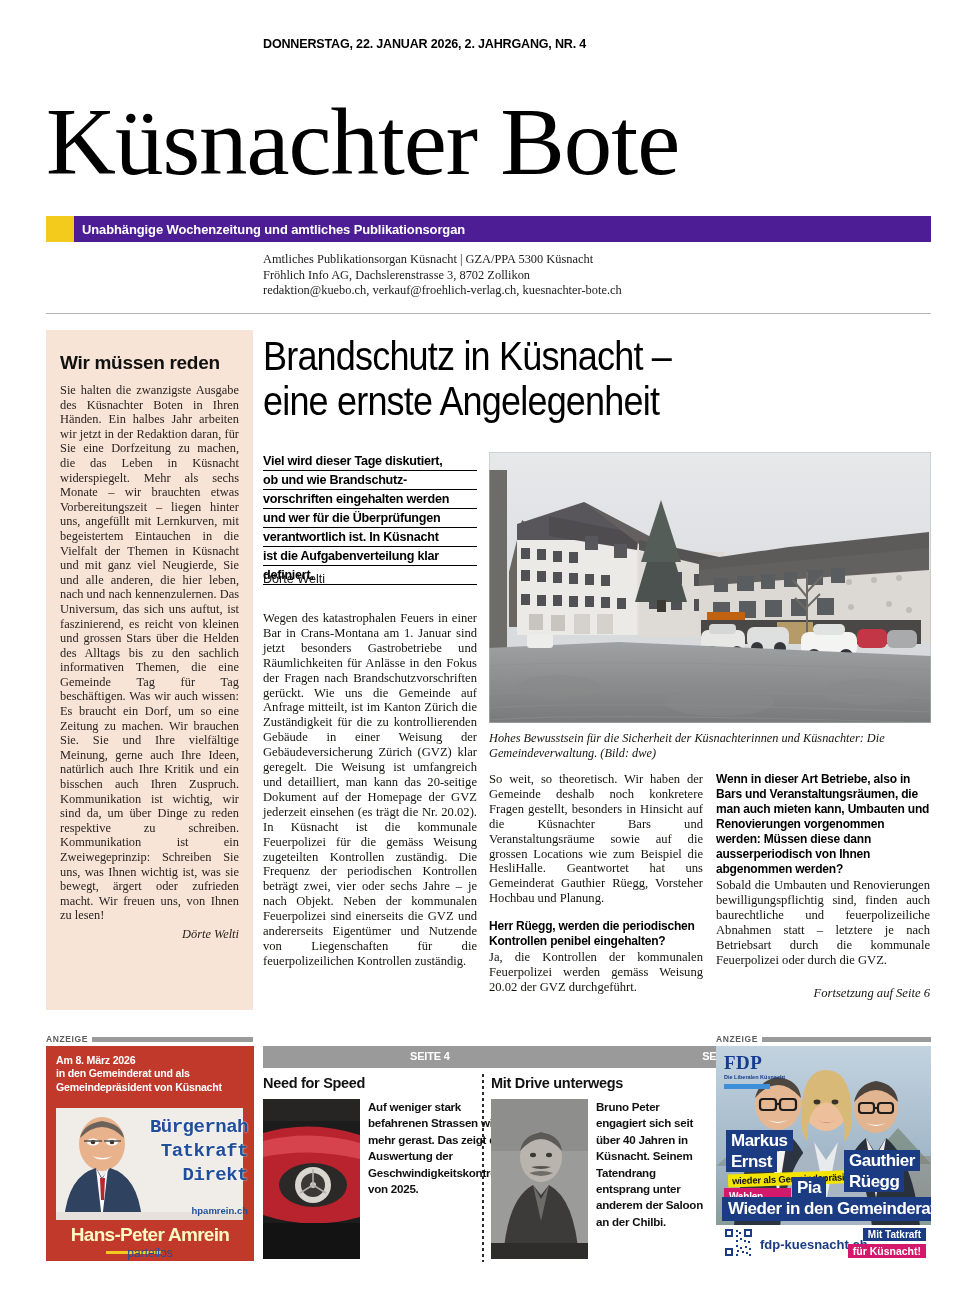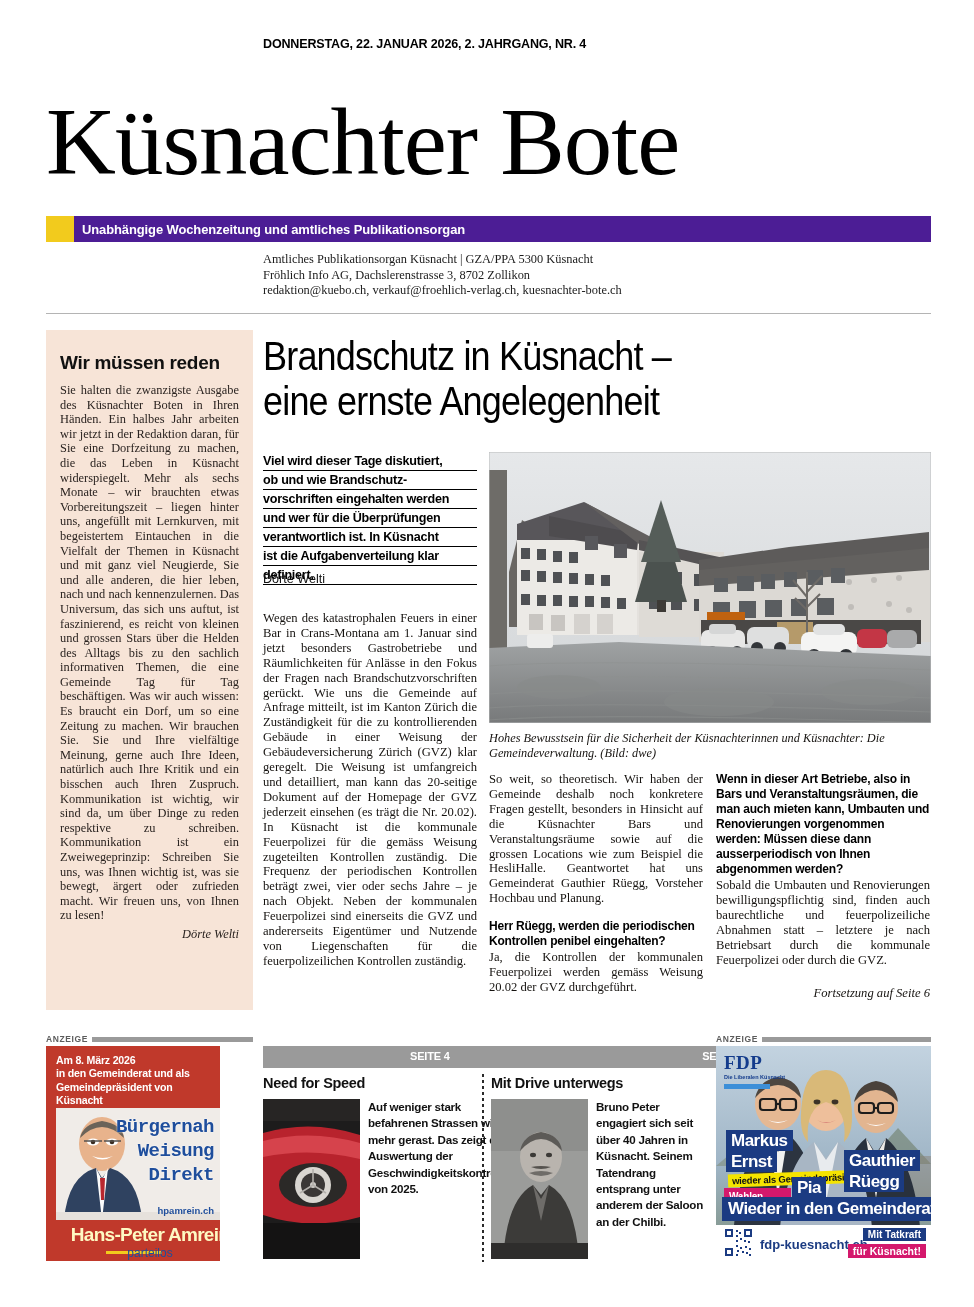--- a/index.html
+++ b/index.html
@@ -137,21 +137,21 @@
   .anz { position: absolute; display: flex; align-items: center; gap: 4px; }
   .anz .txt {
     font-family: "Liberation Sans", sans-serif;
     font-weight: 700; font-size: 8.5px; letter-spacing: 0.6px;
     color: #5c5c5c;
   }
   .anz .bar { flex:1; height: 5px; background: #9a9a9a; }
 
   
   .ad-left {
-    position: absolute; left: 46px; top: 1046px; width: 174px; height: 215px;
+    position: absolute; left: 46px; top: 1046px; width: 208px; height: 215px;
     background: #c0392b; overflow: hidden;
   }
   .ad-left .slogan {
     font-family: "Liberation Sans", sans-serif;
     font-weight: 700; font-size: 10.6px; line-height: 13.4px;
     color: #fff; padding: 8px 8px 6px 10px; letter-spacing: -0.2px;
   }
   .ad-left .photo-box {
     position: absolute; left: 10px; top: 62px; width: 187px; height: 112px;
     background: #e9e4df; overflow: hidden;
@@ -496,21 +496,21 @@
         <circle cx="56" cy="34" r="2.3" fill="#3a2c20"></circle>
         <path d="M28 33 h18 M48 33 h17" stroke="#55524e" stroke-width="1.3" fill="none"></path>
         <path d="M36 48 Q46 55 57 48 Q47 52 36 48 Z" fill="#fff"></path>
         <path d="M8 112 Q12 68 40 60 L46 70 L54 60 Q82 68 86 112 Z" fill="#2f4260"></path>
         <path d="M40 60 L46 72 L52 60 L46 112 Z" fill="#fbfbfb"></path>
         <path d="M44 70 L49 70 L48 92 L45 92 Z" fill="#b8272f"></path>
         <rect x="0" y="104" width="187" height="8" fill="#e6e1dc"></rect>
       </svg>
     </div>
     <div class="kw" style="top:70px;">Bürgernah</div>
-    <div class="kw" style="top:94px;">Weisung</div>
+    <div class="kw" style="top:94px;">Tatkraft</div>
     <div class="kw" style="top:118px;">Direkt</div>
     <div class="site" style="bottom:45px;">hpamrein.ch</div>
     <div class="name">Hans-Peter Amrein</div>
     <div class="ylin"></div>
     <div class="part">parteilos</div>
   </div>
 
   <div class="teaser-bar">
     <span class="sp sp1">SEITE 4</span>
     <span class="sp sp2">SEITE 11</span>

